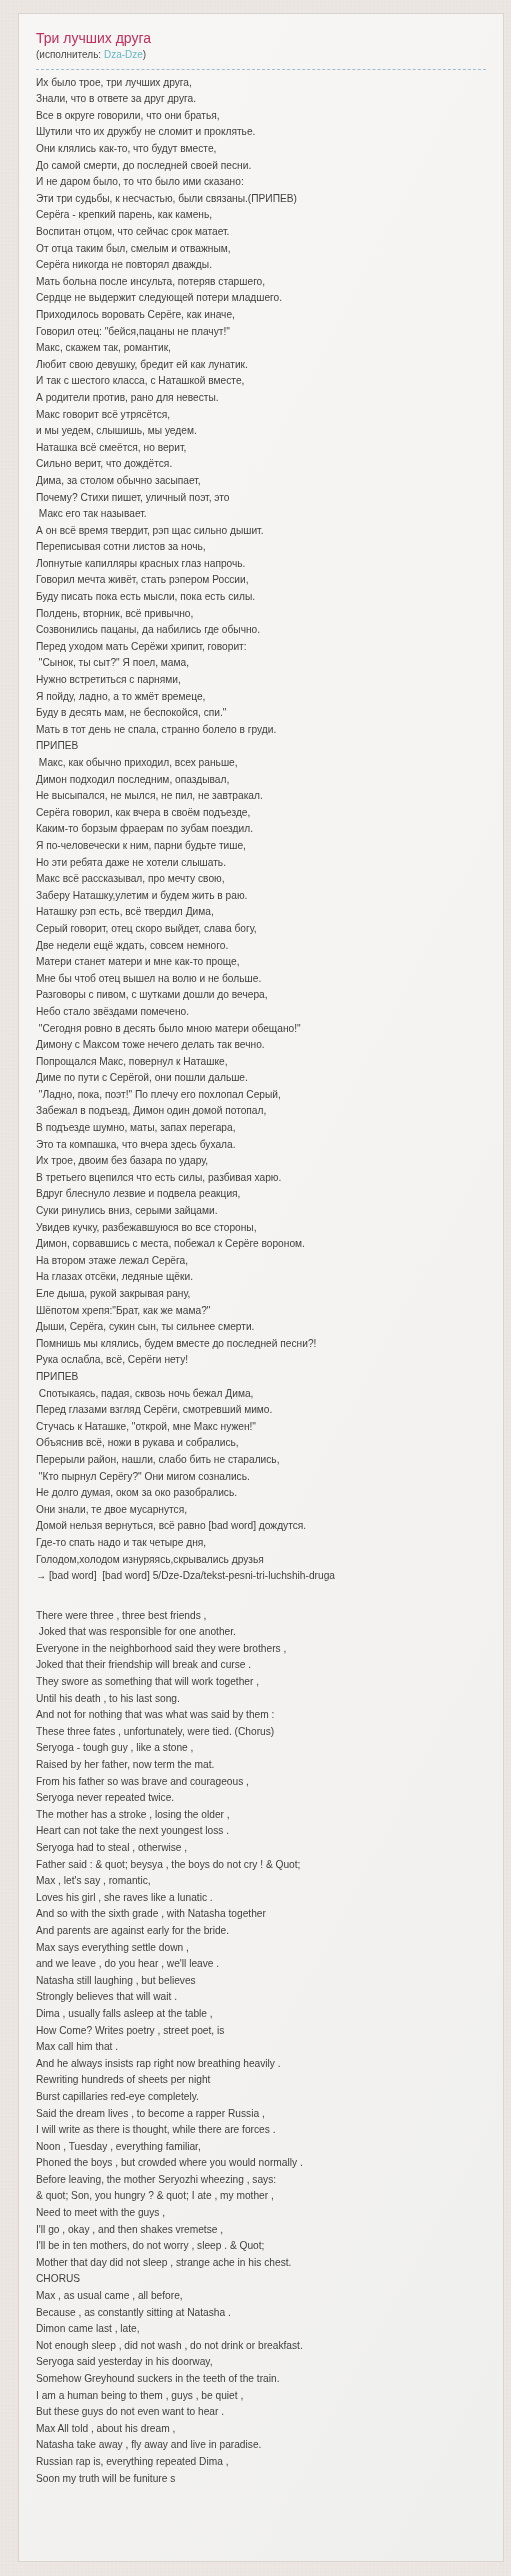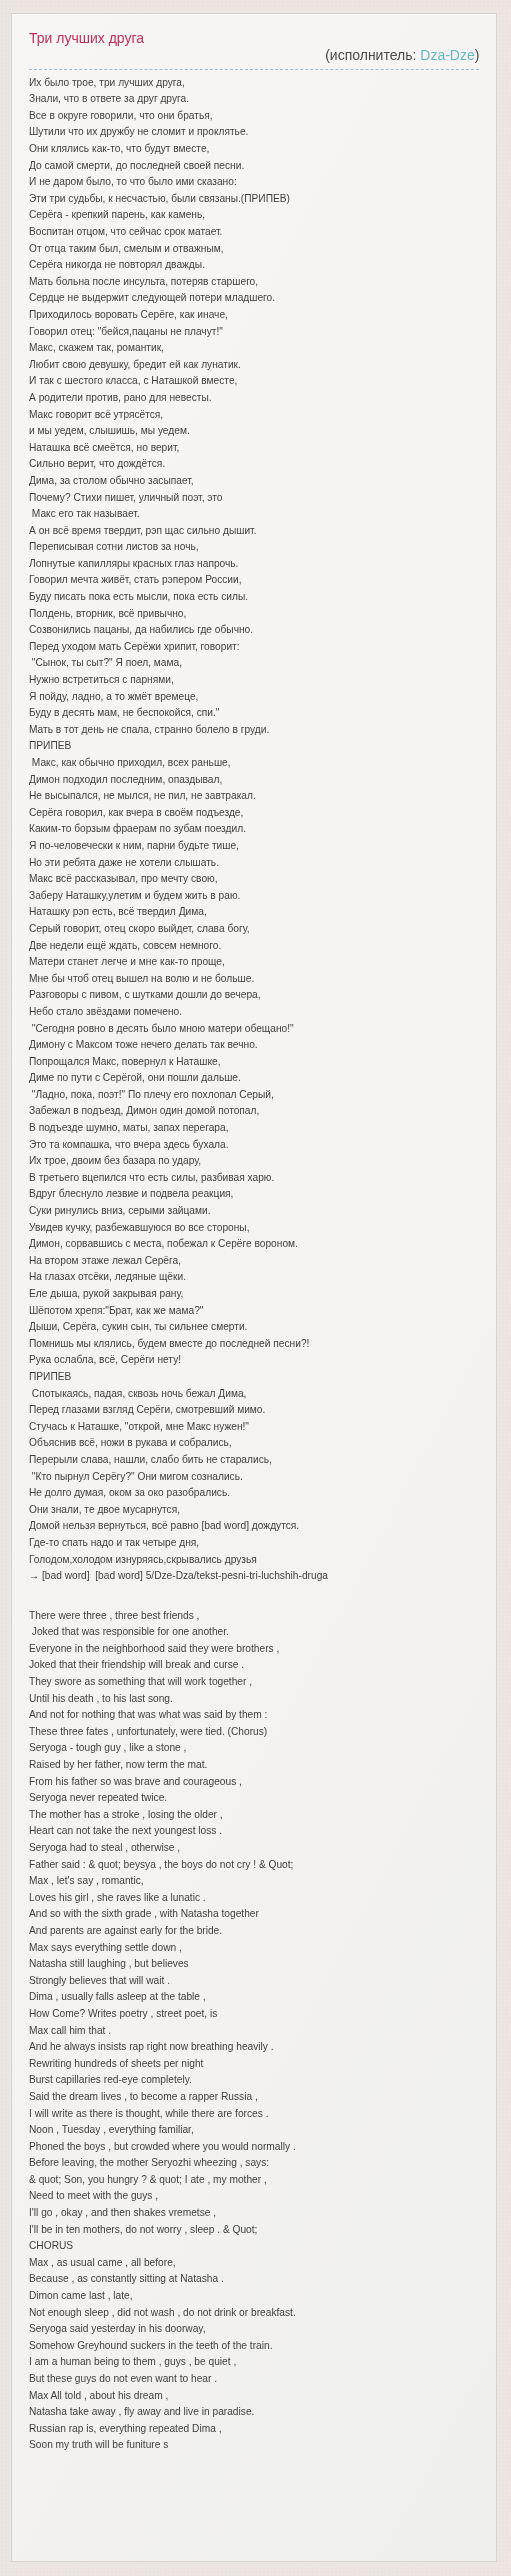--- a/index.html
+++ b/index.html
@@ -14,21 +14,21 @@
     background-image:
       radial-gradient(circle, #ddd4cf 0.5px, rgba(0,0,0,0) 0.7px),
       radial-gradient(circle, #f4efec 0.5px, rgba(0,0,0,0) 0.7px);
     background-size: 3.8px 3.8px, 3.8px 3.8px;
     background-position: 0 0, 1.9px 1.9px;
     font-family: "Liberation Sans", "DejaVu Sans", sans-serif;
     overflow: hidden;
   }
   .card {
     position: absolute;
-    left: 11px;
+    left: 18px;
     top: 13.4px;
     width: 486px;
     height: 2549px;
     box-sizing: border-box;
     background: linear-gradient(118deg, #f7f6f4 0%, #f4f3f1 55%, #efefed 100%);
     border: 0.6px solid #d9d4d0;
     padding: 15.3px 16.6px 19px 17px;
   }
   .page-header {
     border-bottom: 0.6px dashed #9fbdd2;
@@ -36,25 +36,24 @@
   }
   .song-title {
     margin: 0;
     font-size: 14px;
     line-height: 16.6px;
     font-weight: normal;
     color: #c12f5b;
   }
   .artist-line {
     margin-top: 3.2px;
-    font-size: 14px;
+    font-size: 10px;
     line-height: 12.8px;
     color: #4a4a4a;
     white-space: pre;
-    text-align: right;
   }
   .artist-link {
     color: #64b7c4;
     text-decoration: none;
     cursor: pointer;
   }
   .lyrics {
     margin-top: 5px;
     font-size: 10.2px;
     color: #3f3f3f;
@@ -124,21 +123,21 @@
         <div class="lyric-line">Не высыпался, не мылся, не пил, не завтракал.</div>
         <div class="lyric-line">Серёга говорил, как вчера в своём подъезде,</div>
         <div class="lyric-line">Каким-то борзым фраерам по зубам поездил.</div>
         <div class="lyric-line">Я по-человечески к ним, парни будьте тише,</div>
         <div class="lyric-line">Но эти ребята даже не хотели слышать.</div>
         <div class="lyric-line">Макс всё рассказывал, про мечту свою,</div>
         <div class="lyric-line">Заберу Наташку,улетим и будем жить в раю.</div>
         <div class="lyric-line">Наташку рэп есть, всё твердил Дима,</div>
         <div class="lyric-line">Серый говорит, отец скоро выйдет, слава богу,</div>
         <div class="lyric-line">Две недели ещё ждать, совсем немного.</div>
-        <div class="lyric-line">Матери станет легче и мне как-то проще,</div>
+        <div class="lyric-line">Матери станет матери и мне как-то проще,</div>
         <div class="lyric-line">Мне бы чтоб отец вышел на волю и не больше.</div>
         <div class="lyric-line">Разговоры с пивом, с шутками дошли до вечера,</div>
         <div class="lyric-line">Небо стало звёздами помечено.</div>
         <div class="lyric-line"> "Сегодня ровно в десять было мною матери обещано!"</div>
         <div class="lyric-line">Димону с Максом тоже нечего делать так вечно.</div>
         <div class="lyric-line">Попрощался Макс, повернул к Наташке,</div>
         <div class="lyric-line">Диме по пути с Серёгой, они пошли дальше.</div>
         <div class="lyric-line"> "Ладно, пока, поэт!" По плечу его похлопал Серый,</div>
         <div class="lyric-line">Забежал в подъезд, Димон один домой потопал,</div>
         <div class="lyric-line">В подъезде шумно, маты, запах перегара,</div>
@@ -154,21 +153,21 @@
         <div class="lyric-line">Еле дыша, рукой закрывая рану,</div>
         <div class="lyric-line">Шёпотом хрепя:"Брат, как же мама?"</div>
         <div class="lyric-line">Дыши, Серёга, сукин сын, ты сильнее смерти.</div>
         <div class="lyric-line">Помнишь мы клялись, будем вместе до последней песни?!</div>
         <div class="lyric-line">Рука ослабла, всё, Серёги нету!</div>
         <div class="lyric-line">ПРИПЕВ</div>
         <div class="lyric-line"> Спотыкаясь, падая, сквозь ночь бежал Дима,</div>
         <div class="lyric-line">Перед глазами взгляд Серёги, смотревший мимо.</div>
         <div class="lyric-line">Стучась к Наташке, "открой, мне Макс нужен!"</div>
         <div class="lyric-line">Объяснив всё, ножи в рукава и собрались,</div>
-        <div class="lyric-line">Перерыли слава, нашли, слабо бить не старались,</div>
+        <div class="lyric-line">Перерыли район, нашли, слабо бить не старались,</div>
         <div class="lyric-line"> "Кто пырнул Серёгу?" Они мигом сознались.</div>
         <div class="lyric-line">Не долго думая, оком за око разобрались.</div>
         <div class="lyric-line">Они знали, те двое мусарнутся,</div>
         <div class="lyric-line">Домой нельзя вернуться, всё равно [bad word] дождутся.</div>
         <div class="lyric-line">Где-то спать надо и так четыре дня,</div>
         <div class="lyric-line">Голодом,холодом изнуряясь,скрывались друзья</div>
         <div class="lyric-line">→ [bad word]  [bad word] 5/Dze-Dza/tekst-pesni-tri-luchshih-druga</div>
       </div>
     <div class="section-gap"></div>
     <div>
@@ -186,37 +185,39 @@
         <div class="lyric-line">Seryoga never repeated twice.</div>
         <div class="lyric-line">The mother has a stroke , losing the older ,</div>
         <div class="lyric-line">Heart can not take the next youngest loss .</div>
         <div class="lyric-line">Seryoga had to steal , otherwise ,</div>
         <div class="lyric-line">Father said : &amp; quot; beysya , the boys do not cry ! &amp; Quot;</div>
         <div class="lyric-line">Max , let's say , romantic,</div>
         <div class="lyric-line">Loves his girl , she raves like a lunatic .</div>
         <div class="lyric-line">And so with the sixth grade , with Natasha together</div>
         <div class="lyric-line">And parents are against early for the bride.</div>
         <div class="lyric-line">Max says everything settle down ,</div>
+        <div class="lyric-line">and we leave , do you hear , we'll leave .</div>
         <div class="lyric-line">Natasha still laughing , but believes</div>
         <div class="lyric-line">Strongly believes that will wait .</div>
         <div class="lyric-line">Dima , usually falls asleep at the table ,</div>
         <div class="lyric-line">How Come? Writes poetry , street poet, is</div>
         <div class="lyric-line">Max call him that .</div>
         <div class="lyric-line">And he always insists rap right now breathing heavily .</div>
         <div class="lyric-line">Rewriting hundreds of sheets per night</div>
         <div class="lyric-line">Burst capillaries red-eye completely.</div>
         <div class="lyric-line">Said the dream lives , to become a rapper Russia ,</div>
         <div class="lyric-line">I will write as there is thought, while there are forces .</div>
         <div class="lyric-line">Noon , Tuesday , everything familiar,</div>
         <div class="lyric-line">Phoned the boys , but crowded where you would normally .</div>
         <div class="lyric-line">Before leaving, the mother Seryozhi wheezing , says:</div>
         <div class="lyric-line">&amp; quot; Son, you hungry ? &amp; quot; I ate , my mother ,</div>
         <div class="lyric-line">Need to meet with the guys ,</div>
         <div class="lyric-line">I'll go , okay , and then shakes vremetse ,</div>
         <div class="lyric-line">I'll be in ten mothers, do not worry , sleep . &amp; Quot;</div>
+        <div class="lyric-line">Mother that day did not sleep , strange ache in his chest.</div>
         <div class="lyric-line">CHORUS</div>
         <div class="lyric-line">Max , as usual came , all before,</div>
         <div class="lyric-line">Because , as constantly sitting at Natasha .</div>
         <div class="lyric-line">Dimon came last , late,</div>
         <div class="lyric-line">Not enough sleep , did not wash , do not drink or breakfast.</div>
         <div class="lyric-line">Seryoga said yesterday in his doorway,</div>
         <div class="lyric-line">Somehow Greyhound suckers in the teeth of the train.</div>
         <div class="lyric-line">I am a human being to them , guys , be quiet ,</div>
         <div class="lyric-line">But these guys do not even want to hear .</div>
         <div class="lyric-line">Max All told , about his dream ,</div>

